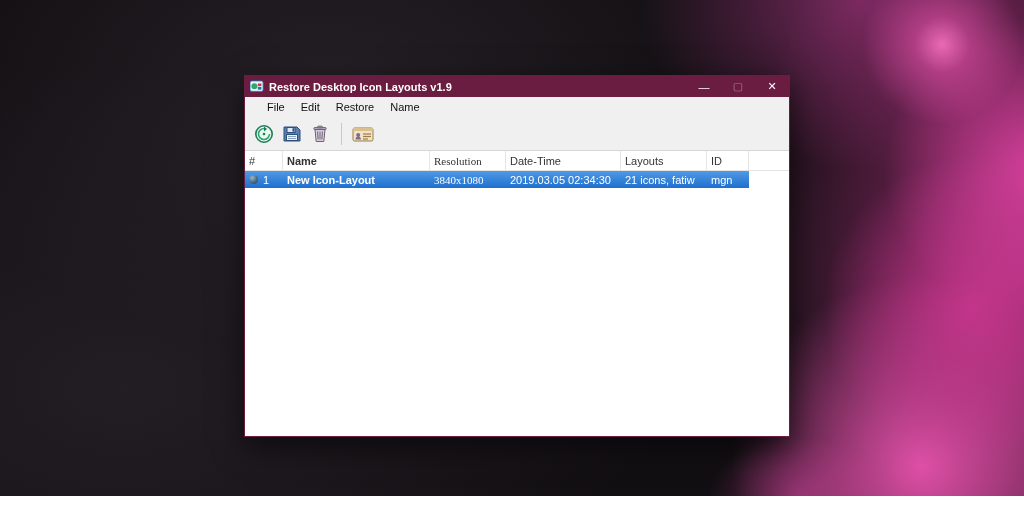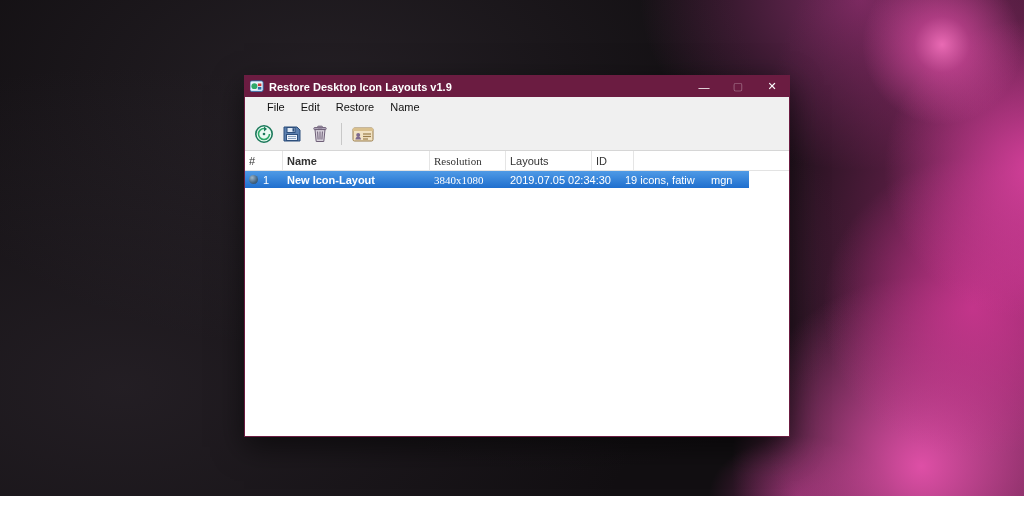--- a/index.html
+++ b/index.html
@@ -146,34 +146,35 @@
       </div>
 
     </div>
 
     <div class="listview">
 
       <div class="list-header">
         <div class="hcell c-num">#</div>
         <div class="hcell c-name">Name</div>
         <div class="hcell c-res">Resolution</div>
+        <div class="hcell c-dt">Date-Time</div>
         <div class="hcell c-detail">Layouts</div>
         <div class="hcell c-id">ID</div>
         <div class="hcell hfill"></div>
       </div>
 
       <div class="list-row selected">
         <div class="rcell c-num">
           <span class="state-dot"></span>
           <span>1</span>
         </div>
         <div class="rcell c-name">New Icon-Layout</div>
         <div class="rcell c-res">3840x1080</div>
-        <div class="rcell c-dt">2019.07.05 02:34:30</div>
-        <div class="rcell c-detail">19 icons, fatiw</div>
+        <div class="rcell c-dt">2019.03.05 02:34:30</div>
+        <div class="rcell c-detail">21 icons, fatiw</div>
         <div class="rcell c-id">mgn</div>
       </div>
 
     </div>
 
   </div>
 
 </div>
 
 </body></html>

